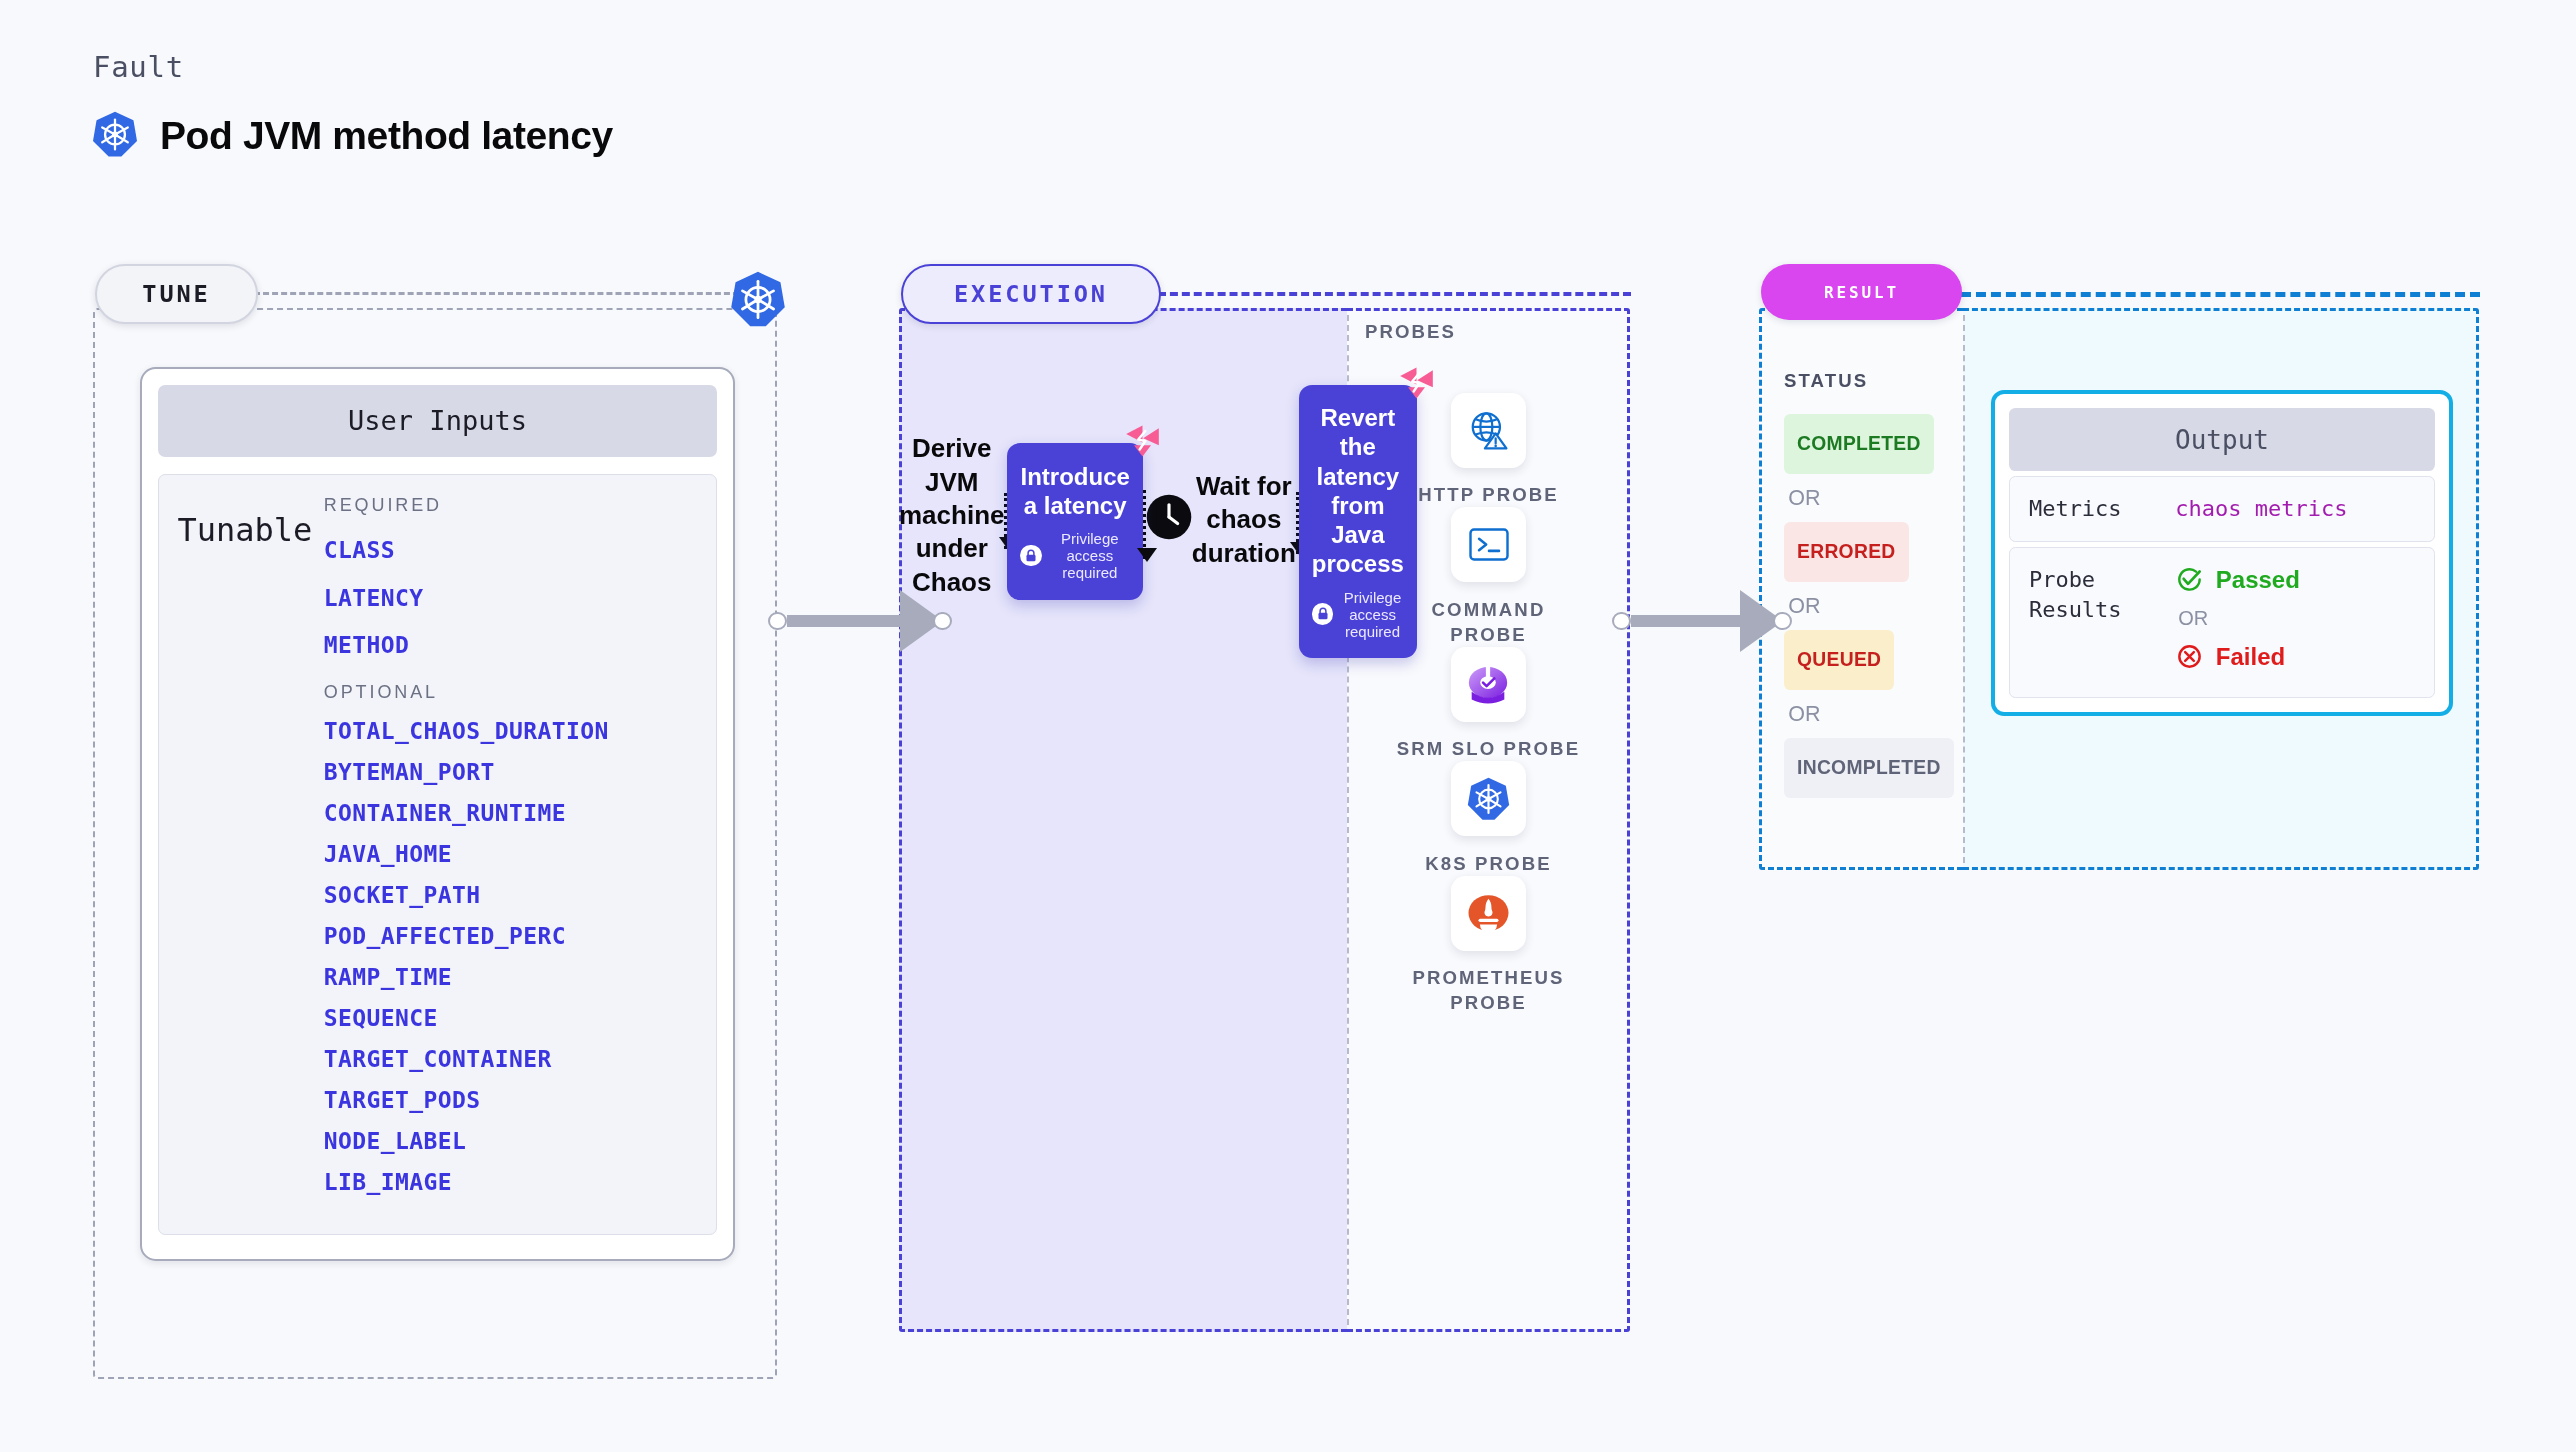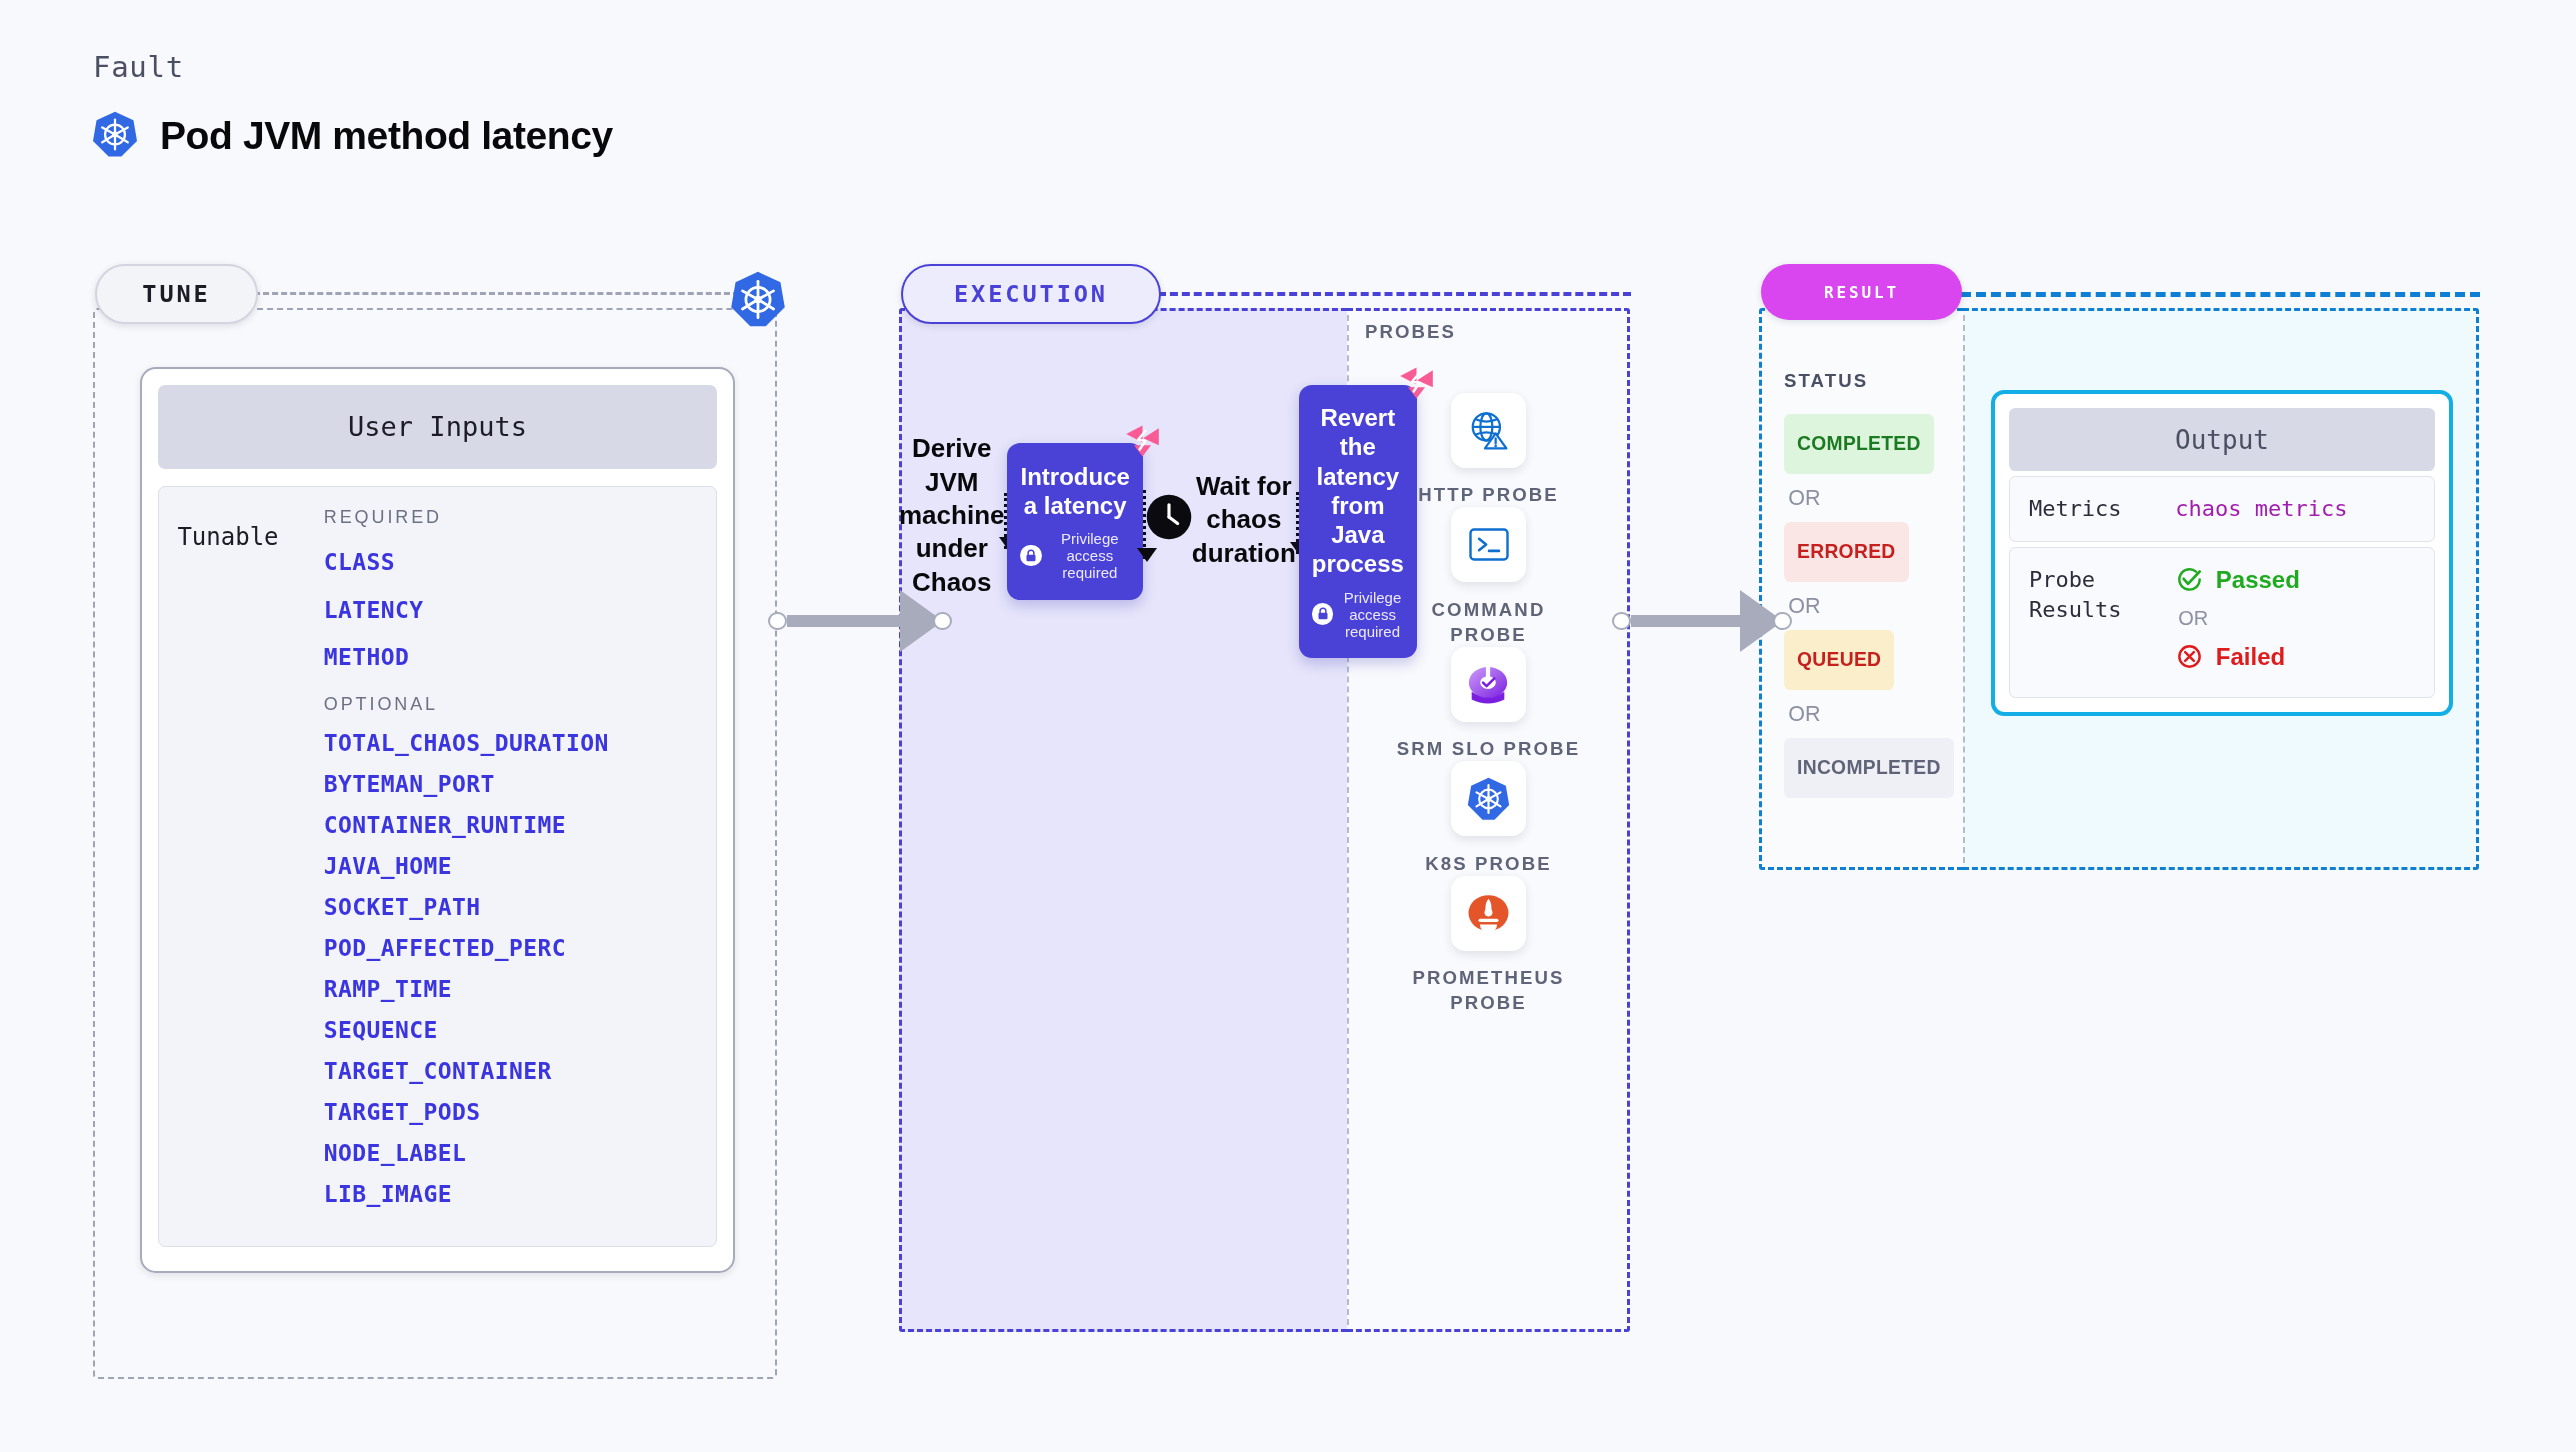--- a/index.html
+++ b/index.html
@@ -86,33 +86,33 @@
   #k8s-badge{position:absolute;left:731px;top:271px;z-index:25;}
 
   
   #tune-card{
     position:absolute;left:140px;top:367px;width:595px;
     border:2.1px solid #a7abbb;border-radius:15.8px;background:#ffffff;
     box-shadow:0 2.9px 7.2px rgba(30,35,70,0.10);
     padding:15.8px 15.8px 24px 15.8px;box-sizing:border-box;
   }
   #user-inputs-head{
-    height:84px;background:#d8d9e6;border-radius:7.2px;
+    height:72px;background:#d8d9e6;border-radius:7.2px;
     display:flex;align-items:center;justify-content:center;
     font-family:"DejaVu Sans Mono","Liberation Mono",monospace;
     font-size:27px;color:#1b1c26;
   }
   #tunable-box{
     margin-top:17px;border:1.4px solid #dcdee8;border-radius:7.2px;
     background:#f3f4f9;display:flex;padding:20px 0 24px 0;
   }
   #tunable-label{
     width:165px;padding-left:18.6px;box-sizing:border-box;
     font-family:"DejaVu Sans Mono","Liberation Mono",monospace;
-    font-size:24px;color:#1b1c26;padding-top:15.8px;
+    font-size:32px;color:#1b1c26;padding-top:15.8px;
   }
   #tunable-lists{flex:1;padding-right:14.3px;}
   .group-head{
     font-size:18px;letter-spacing:2.9px;color:#6b7084;font-weight:400;
     margin-bottom:7.2px;
   }
   .param{
     font-family:"DejaVu Sans Mono","Liberation Mono",monospace;
     font-size:23px;color:#3b35e0;font-weight:700;letter-spacing:0.4px;
   }

